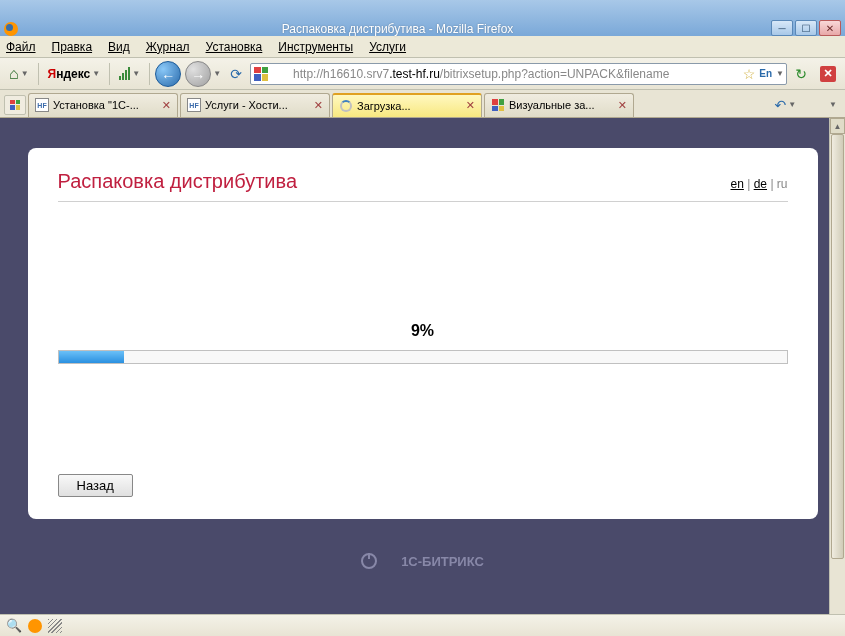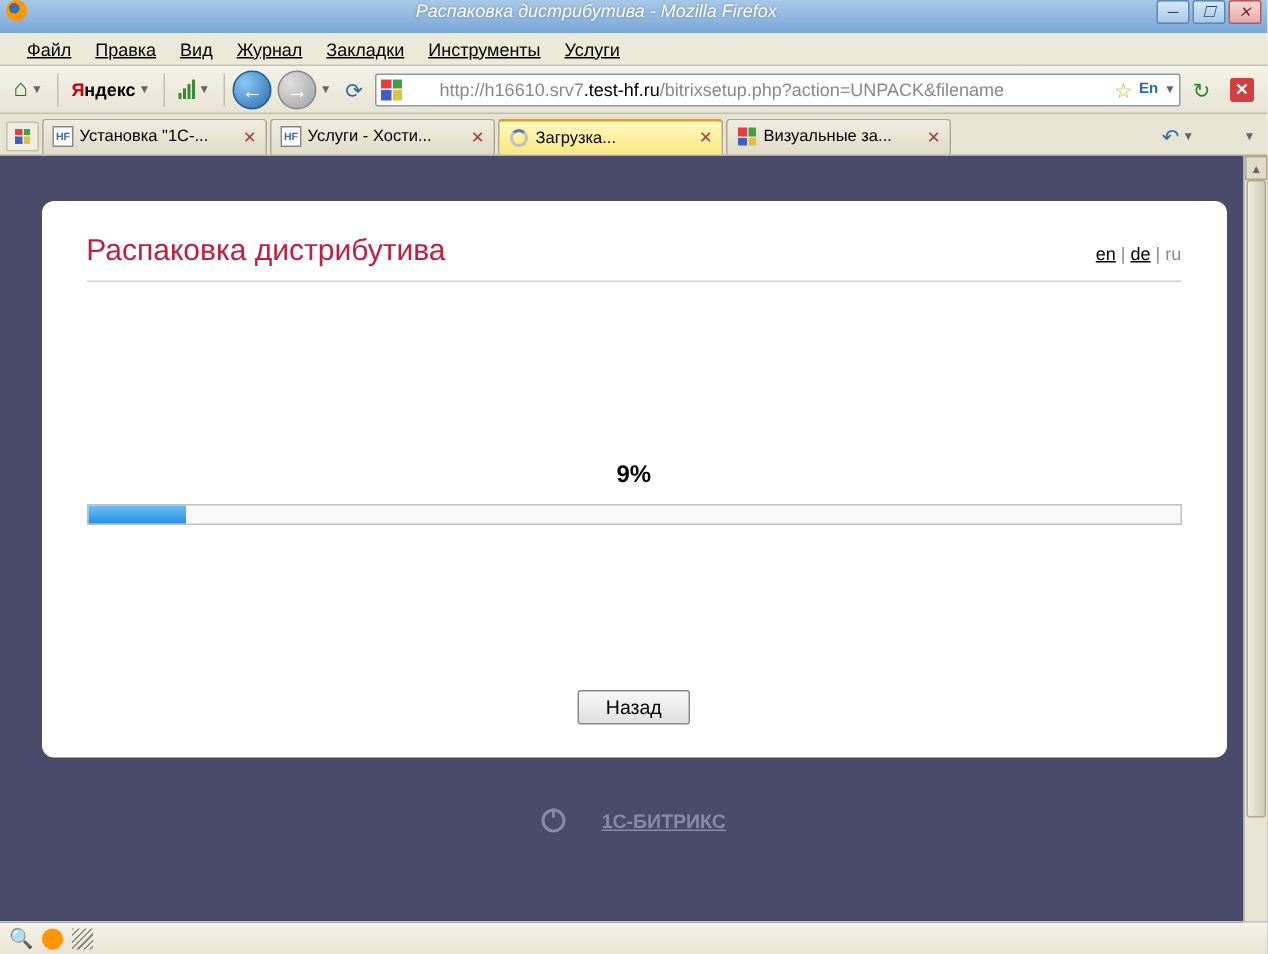--- a/index.html
+++ b/index.html
@@ -6,27 +6,26 @@
 body {
   font-family: "Tahoma", "Arial", sans-serif;
   font-size: 11px;
   background: #ece9d8;
   width: 845px;
   height: 636px;
   overflow: hidden;
   position: relative;
 }
 .titlebar {
-  height: 22px;
+  height: 36px;
   background: linear-gradient(to bottom, #a8c8e8, #7aa8d8);
   display: flex;
-  align-items: flex-start;
+  align-items: flex-end;
   padding: 0 4px;
   position: relative;
-  font-style: italic;
 }
 .titlebar .ff-icon {
   width: 14px; height: 14px;
   background: #ff9500;
   border-radius: 50%;
   margin-right: 6px;
   flex-shrink: 0;
   position: relative;
 }
 .titlebar .ff-icon::after {
@@ -56,21 +55,21 @@
   font-size: 10px;
   color: #2a4a6a;
 }
 .winbtn.close { background: linear-gradient(to bottom, #f8d8d8, #e8a8a8); border-color: #b85a5a; color: #6a2a2a; }
 
 .menubar {
   height: 22px;
   background: #ece9d8;
   display: flex;
   align-items: center;
-  padding: 0 12px;
+  padding: 0 0;
   gap: 4px;
   border-bottom: 1px solid #c0c0b0;
 }
 .menubar span {
   padding: 2px 6px;
   font-size: 12px;
   cursor: default;
 }
 .menubar span u { text-decoration: underline; }
 
@@ -241,38 +240,37 @@
   border: 1px solid #c0c0c0;
   background: #f8f8f8;
   margin-bottom: 110px;
 }
 .progress-fill {
   height: 100%;
   background: linear-gradient(to bottom, #6ac0f8, #2a90e0);
 }
 .panel-footer {
   display: flex;
-  justify-content: center;
+  justify-content: flex-start;
 }
 .back-btn {
   padding: 3px 18px;
   font-size: 13px;
   background: linear-gradient(to bottom, #f8f8f8, #e0e0e0);
   border: 1px solid #888;
   border-radius: 2px;
 }
 .brand-footer {
   color: #8888a8;
   font-size: 13px;
   font-weight: bold;
   display: flex;
   align-items: center;
   gap: 24px;
   padding: 14px 0;
-  text-decoration: underline;
 }
 .brand-footer .b-icon {
   width: 16px; height: 16px;
   border: 2px solid #8888a8;
   border-radius: 50%;
   position: relative;
 }
 .brand-footer .b-icon::after {
   content: '';
   position: absolute;
@@ -348,21 +346,21 @@
     <div class="winbtn">☐</div>
     <div class="winbtn close">✕</div>
   </div>
 </div>
 
 <div class="menubar">
   <span><u>Файл</u></span>
   <span><u>Правка</u></span>
   <span><u>Вид</u></span>
   <span><u>Журнал</u></span>
-  <span><u>Закладки</u></span>
+  <span><u>Установка</u></span>
   <span><u>Инструменты</u></span>
   <span><u>Услуги</u></span>
 </div>
 
 <div class="toolbar">
   <div class="tb-btn">
     <span class="home-icon">⌂</span>
     <span class="tb-dd">▼</span>
   </div>
   <div class="tb-sep"></div>

